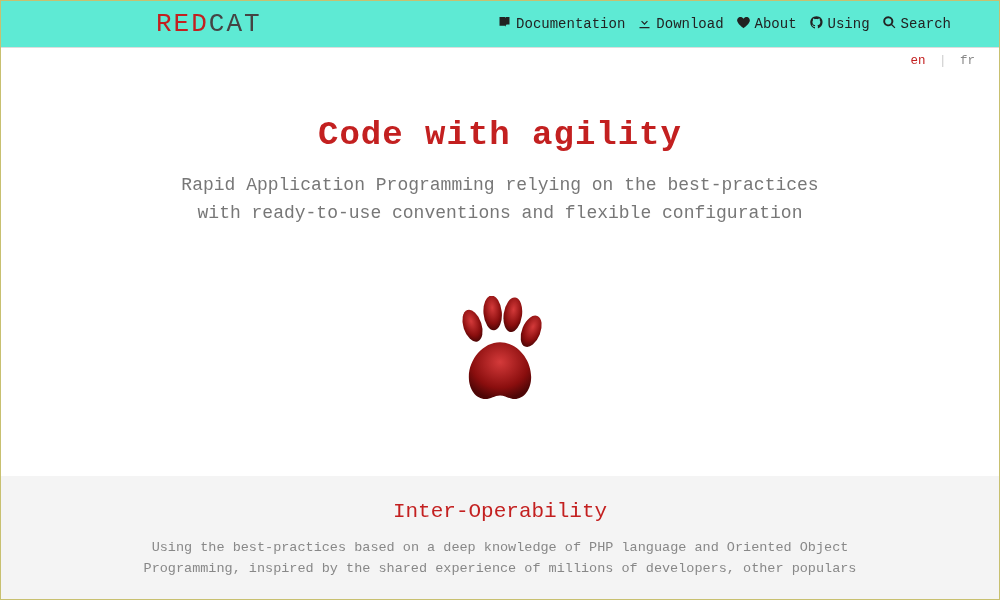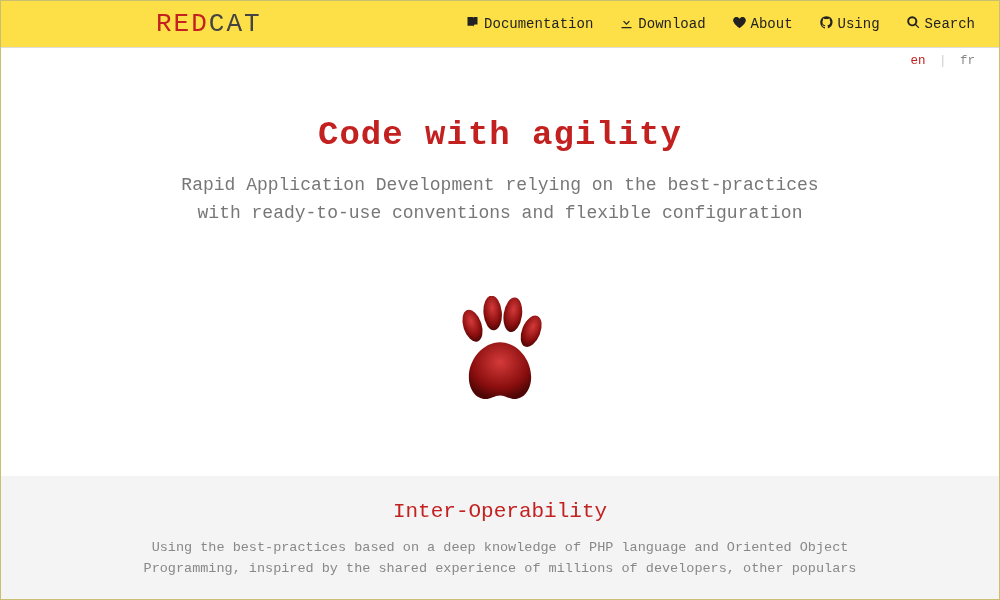--- a/index.html
+++ b/index.html
@@ -7,35 +7,35 @@
     font-family: Consolas, Monaco, 'Courier New', monospace;
     width: 1000px;
     height: 600px;
     overflow: hidden;
     border: 1px solid #c8c070;
     background: #fff;
   }
   .header {
     display: flex;
     align-items: center;
-    padding: 8px 4px 8px 155px;
+    padding: 8px 28px 8px 155px;
     border-bottom: 1px solid #ddd;
-    background: #fde047;
+    background: #5eead4;
   }
   .logo {
     font-size: 26px;
     letter-spacing: 2px;
     font-weight: 300;
   }
   .logo-red { color: #c32020; }
   .logo-cat { color: #444; }
   .nav {
     margin-left: auto;
     display: flex;
-    gap: 26px;
+    gap: 12px;
     padding-right: 20px;
   }
   .nav-item {
     display: flex;
     align-items: center;
     gap: 4px;
     font-size: 14px;
     color: #222;
     cursor: pointer;
   }
@@ -133,21 +133,21 @@
 
 <div class="lang-bar">
   <span class="lang-en">en</span>
   <span class="lang-sep">|</span>
   <span class="lang-fr">fr</span>
 </div>
 
 <div class="hero">
   <h1 class="hero-title">Code with agility</h1>
   <div class="hero-sub">
-    <div>Rapid Application Development relying on the best-practices</div>
+    <div>Rapid Application Programming relying on the best-practices</div>
     <div>with ready-to-use conventions and flexible configuration</div>
   </div>
 </div>
 
 <div class="paw">
   <svg viewBox="0 0 120 130">
     <defs>
       <radialGradient id="g" cx="50%" cy="35%" r="65%">
         <stop offset="0%" stop-color="#d43a3a"></stop>
         <stop offset="70%" stop-color="#8a0e0e"></stop>

